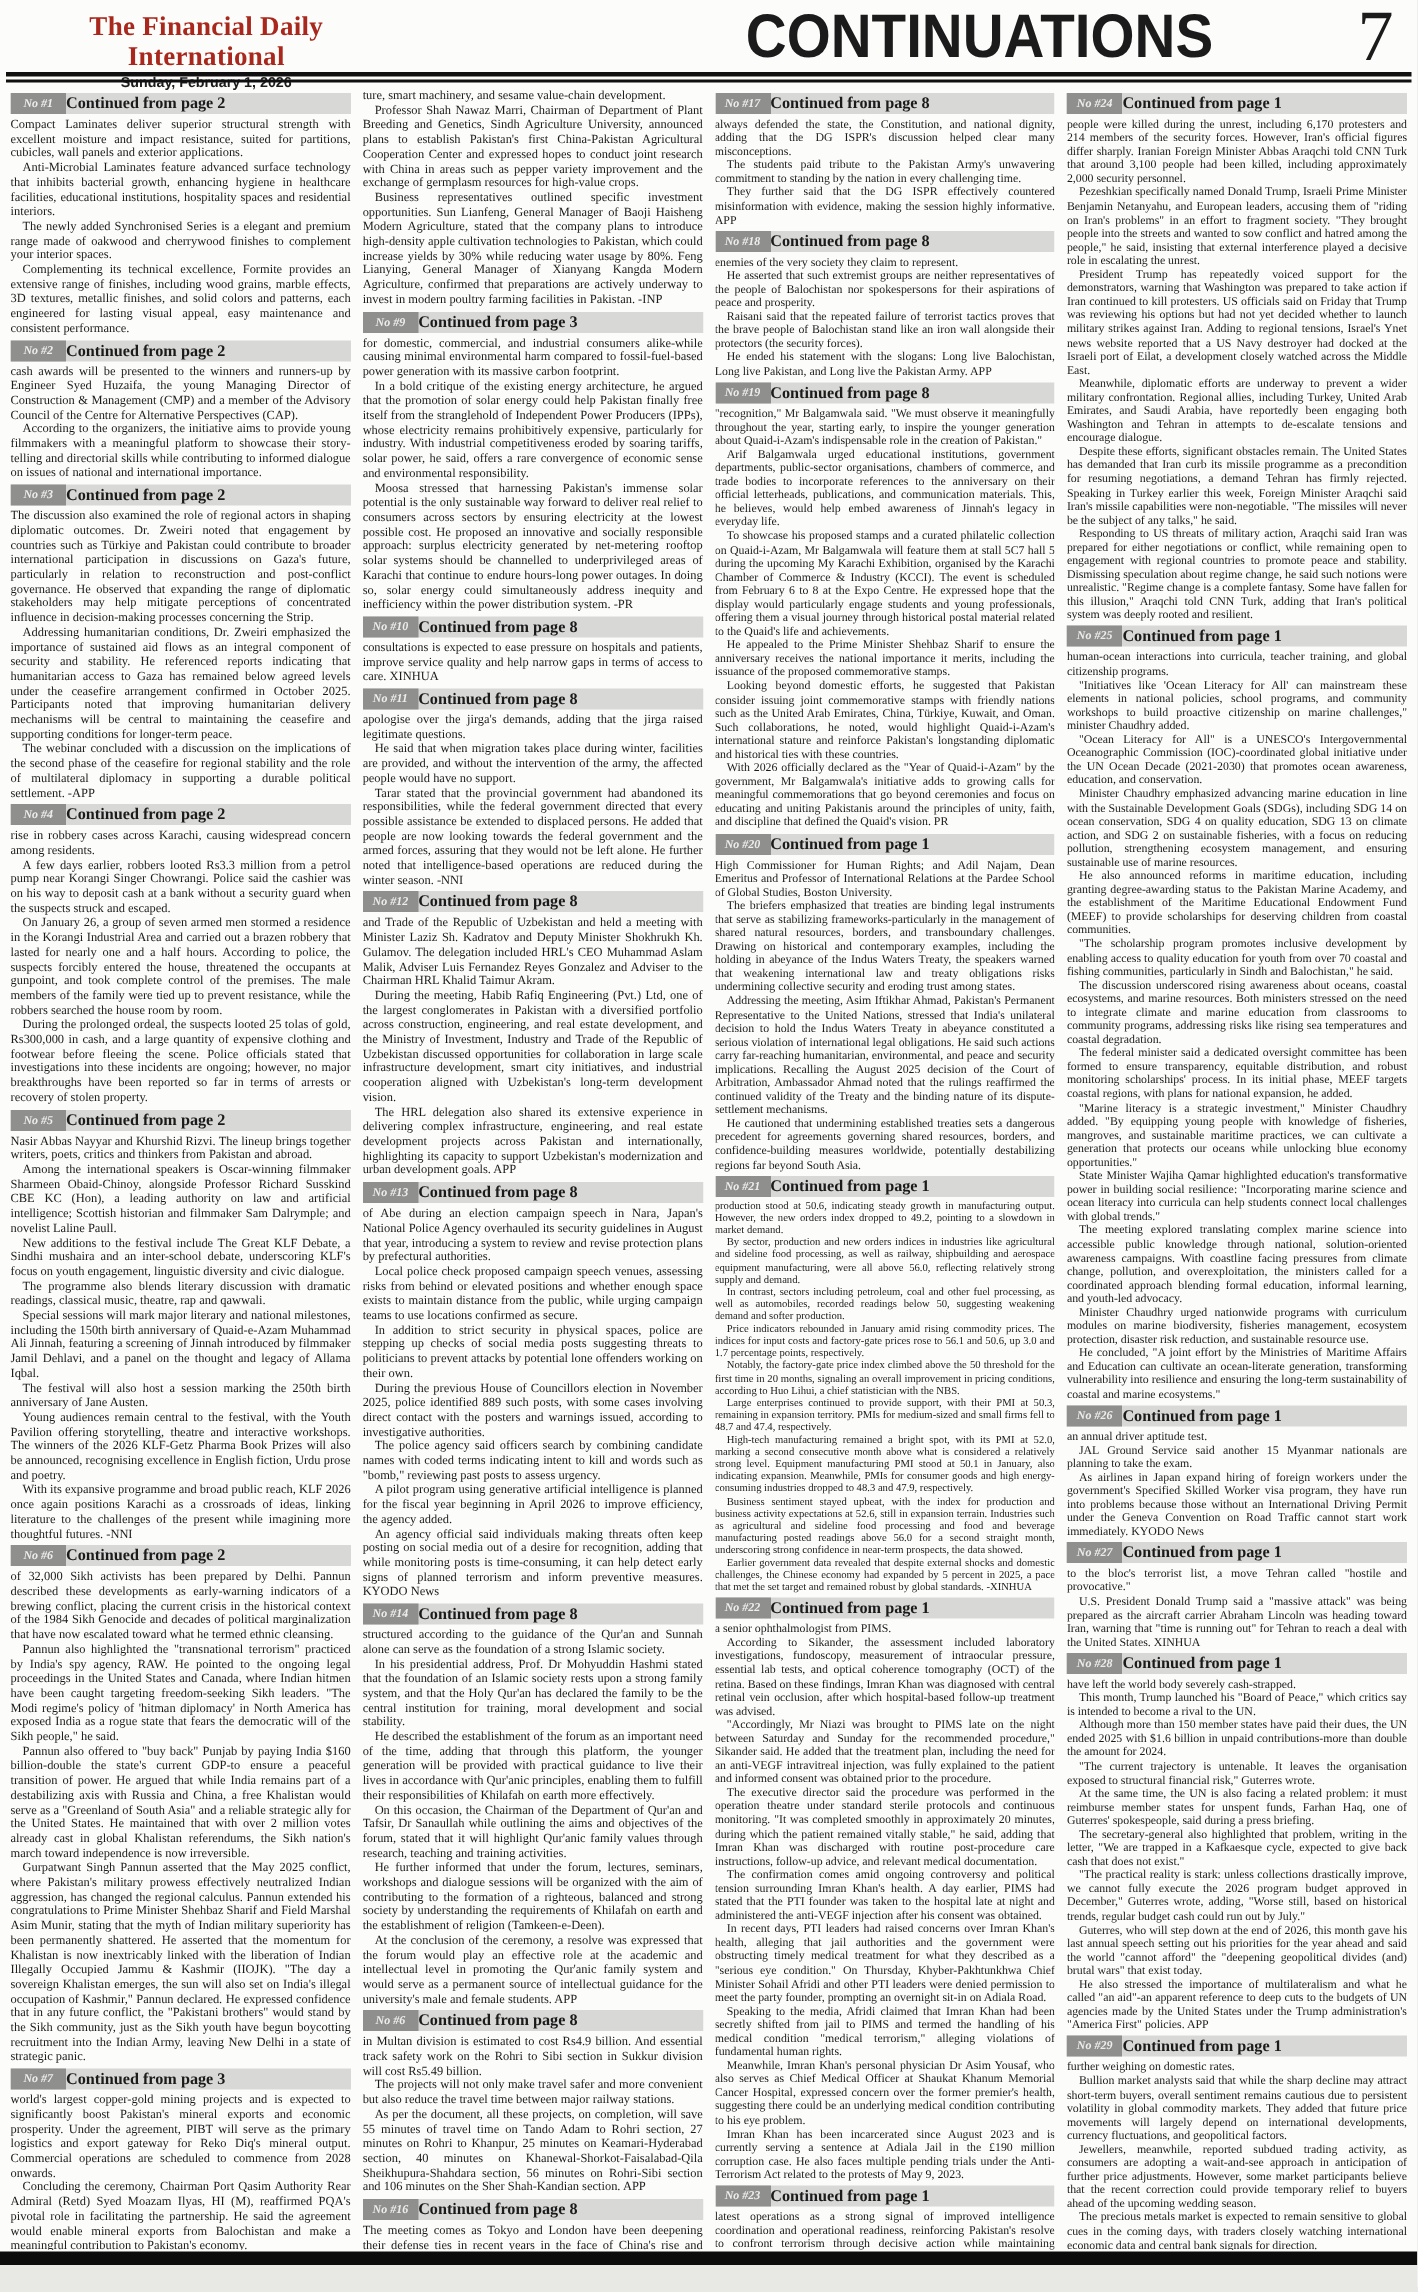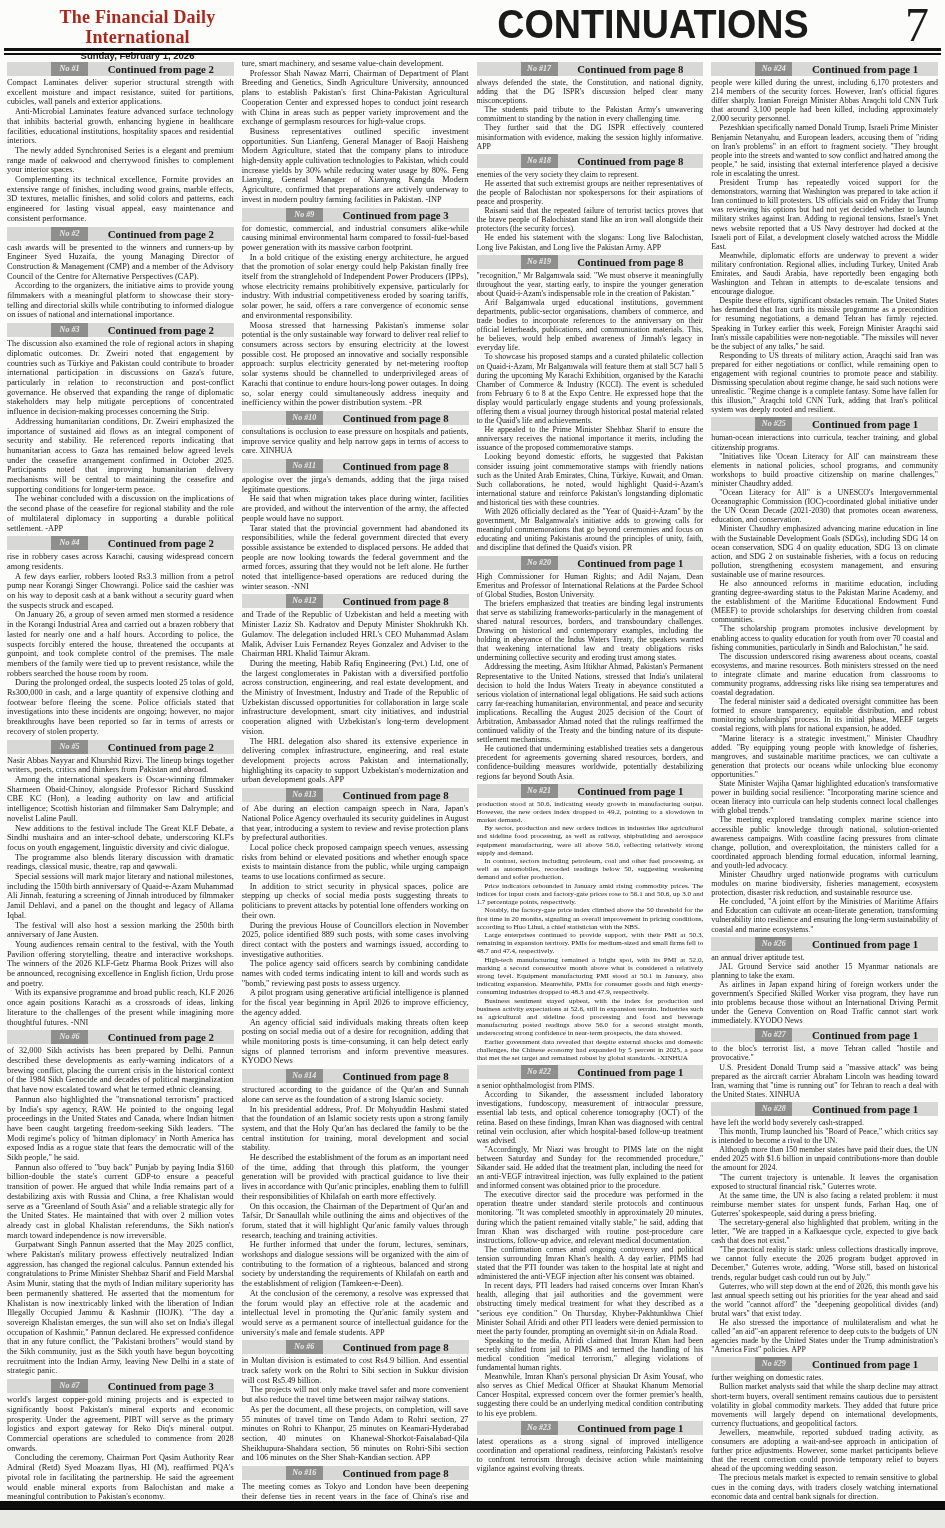--- a/index.html
+++ b/index.html
@@ -18,24 +18,24 @@
   .rule-2{top:53px;height:1.6px;}
   
   .columns{position:absolute;top:59px;left:7px;right:7px;bottom:10px;display:flex;gap:8px;overflow:hidden;}
   .column{flex:1 1 0;min-width:0;overflow:hidden;}
   .para{margin:0;text-align:justify;font-size:8.3px;line-height:9.7px;text-indent:8px;}
   .para.first{text-indent:0;}
   .col-3 .para,.col-4 .para{font-size:7.9px;line-height:9.1px;}
   .col-3 .section:nth-child(5) .para{font-size:7.1px;line-height:8.2px;}
   
   .section{margin-top:1px;}
-  .sec-head{display:flex;align-items:stretch;height:14px;margin:3px 0 2px;background:#d8d8d6;padding-left:44px;}
+  .sec-head{display:flex;align-items:stretch;height:14px;margin:3px 0 2px;background:#d8d8d6;}
   .sec-num{flex:0 0 37px;background:#8f8f8d;color:#eeeeec;font-style:italic;font-weight:bold;
            font-size:8px;line-height:14px;text-align:center;}
-  .sec-cont{flex:1;text-align:center;font-weight:bold;font-size:10.8px;line-height:14px;}
+  .sec-cont{flex:1;text-align:left;font-weight:bold;font-size:10.8px;line-height:14px;}
   
   .bottom-bar{position:absolute;left:0;right:0;bottom:0;height:9px;background:#0c0c0c;}
 </style>
 </head>
 <body>
 
 <div class="page">
   <div class="masthead">
     <div class="mast-title" style="color: rgb(169, 40, 29);">The Financial Daily International</div>
     <div class="mast-date">Sunday, February 1, 2026</div>
@@ -129,21 +129,21 @@
           </div>
           <p class="para first">for domestic, commercial, and industrial consumers alike-while causing minimal environmental harm compared to fossil-fuel-based power generation with its massive carbon footprint.</p>
           <p class="para">In a bold critique of the existing energy architecture, he argued that the promotion of solar energy could help Pakistan finally free itself from the stranglehold of Independent Power Producers (IPPs), whose electricity remains prohibitively expensive, particularly for industry. With industrial competitiveness eroded by soaring tariffs, solar power, he said, offers a rare convergence of economic sense and environmental responsibility.</p>
           <p class="para">Moosa stressed that harnessing Pakistan's immense solar potential is the only sustainable way forward to deliver real relief to consumers across sectors by ensuring electricity at the lowest possible cost. He proposed an innovative and socially responsible approach: surplus electricity generated by net-metering rooftop solar systems should be channelled to underprivileged areas of Karachi that continue to endure hours-long power outages. In doing so, solar energy could simultaneously address inequity and inefficiency within the power distribution system. -PR</p>
         </div>
         <div class="section">
           <div class="sec-head">
             <span class="sec-num">No #10</span>
             <span class="sec-cont">Continued from page 8</span>
           </div>
-          <p class="para first">consultations is occlusion to ease pressure on hospitals and patients, improve service quality and help narrow gaps in terms of access to care. XINHUA</p>
+          <p class="para first">consultations is expected to ease pressure on hospitals and patients, improve service quality and help narrow gaps in terms of access to care. XINHUA</p>
         </div>
         <div class="section">
           <div class="sec-head">
             <span class="sec-num">No #11</span>
             <span class="sec-cont">Continued from page 8</span>
           </div>
           <p class="para first">apologise over the jirga's demands, adding that the jirga raised legitimate questions.</p>
           <p class="para">He said that when migration takes place during winter, facilities are provided, and without the intervention of the army, the affected people would have no support.</p>
           <p class="para">Tarar stated that the provincial government had abandoned its responsibilities, while the federal government directed that every possible assistance be extended to displaced persons. He added that people are now looking towards the federal government and the armed forces, assuring that they would not be left alone. He further noted that intelligence-based operations are reduced during the winter season. -NNI</p>
         </div>
@@ -261,20 +261,21 @@
             <span class="sec-cont">Continued from page 1</span>
           </div>
           <p class="para first">a senior ophthalmologist from PIMS.</p>
           <p class="para">According to Sikander, the assessment included laboratory investigations, fundoscopy, measurement of intraocular pressure, essential lab tests, and optical coherence tomography (OCT) of the retina. Based on these findings, Imran Khan was diagnosed with central retinal vein occlusion, after which hospital-based follow-up treatment was advised.</p>
           <p class="para">"Accordingly, Mr Niazi was brought to PIMS late on the night between Saturday and Sunday for the recommended procedure," Sikander said. He added that the treatment plan, including the need for an anti-VEGF intravitreal injection, was fully explained to the patient and informed consent was obtained prior to the procedure.</p>
           <p class="para">The executive director said the procedure was performed in the operation theatre under standard sterile protocols and continuous monitoring. "It was completed smoothly in approximately 20 minutes, during which the patient remained vitally stable," he said, adding that Imran Khan was discharged with routine post-procedure care instructions, follow-up advice, and relevant medical documentation.</p>
           <p class="para">The confirmation comes amid ongoing controversy and political tension surrounding Imran Khan's health. A day earlier, PIMS had stated that the PTI founder was taken to the hospital late at night and administered the anti-VEGF injection after his consent was obtained.</p>
           <p class="para">In recent days, PTI leaders had raised concerns over Imran Khan's health, alleging that jail authorities and the government were obstructing timely medical treatment for what they described as a "serious eye condition." On Thursday, Khyber-Pakhtunkhwa Chief Minister Sohail Afridi and other PTI leaders were denied permission to meet the party founder, prompting an overnight sit-in on Adiala Road.</p>
           <p class="para">Speaking to the media, Afridi claimed that Imran Khan had been secretly shifted from jail to PIMS and termed the handling of his medical condition "medical terrorism," alleging violations of fundamental human rights.</p>
           <p class="para">Meanwhile, Imran Khan's personal physician Dr Asim Yousaf, who also serves as Chief Medical Officer at Shaukat Khanum Memorial Cancer Hospital, expressed concern over the former premier's health, suggesting there could be an underlying medical condition contributing to his eye problem.</p>
+          <p class="para">Imran Khan has been incarcerated since August 2023 and is currently serving a sentence at Adiala Jail in the £190 million corruption case. He also faces multiple pending trials under the Anti-Terrorism Act related to the protests of May 9, 2023.</p>
         </div>
         <div class="section">
           <div class="sec-head">
             <span class="sec-num">No #23</span>
             <span class="sec-cont">Continued from page 1</span>
           </div>
           <p class="para first">latest operations as a strong signal of improved intelligence coordination and operational readiness, reinforcing Pakistan's resolve to confront terrorism through decisive action while maintaining vigilance against evolving threats.</p>
         </div>
       </div>
       <div class="column col-4">

